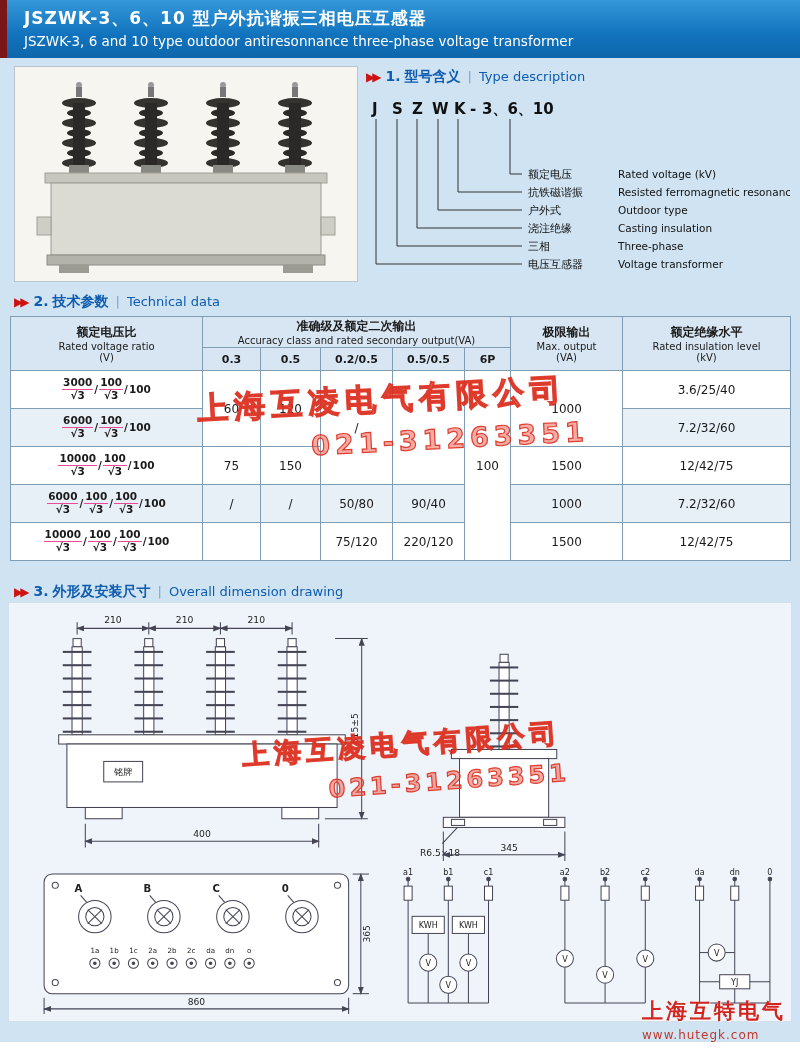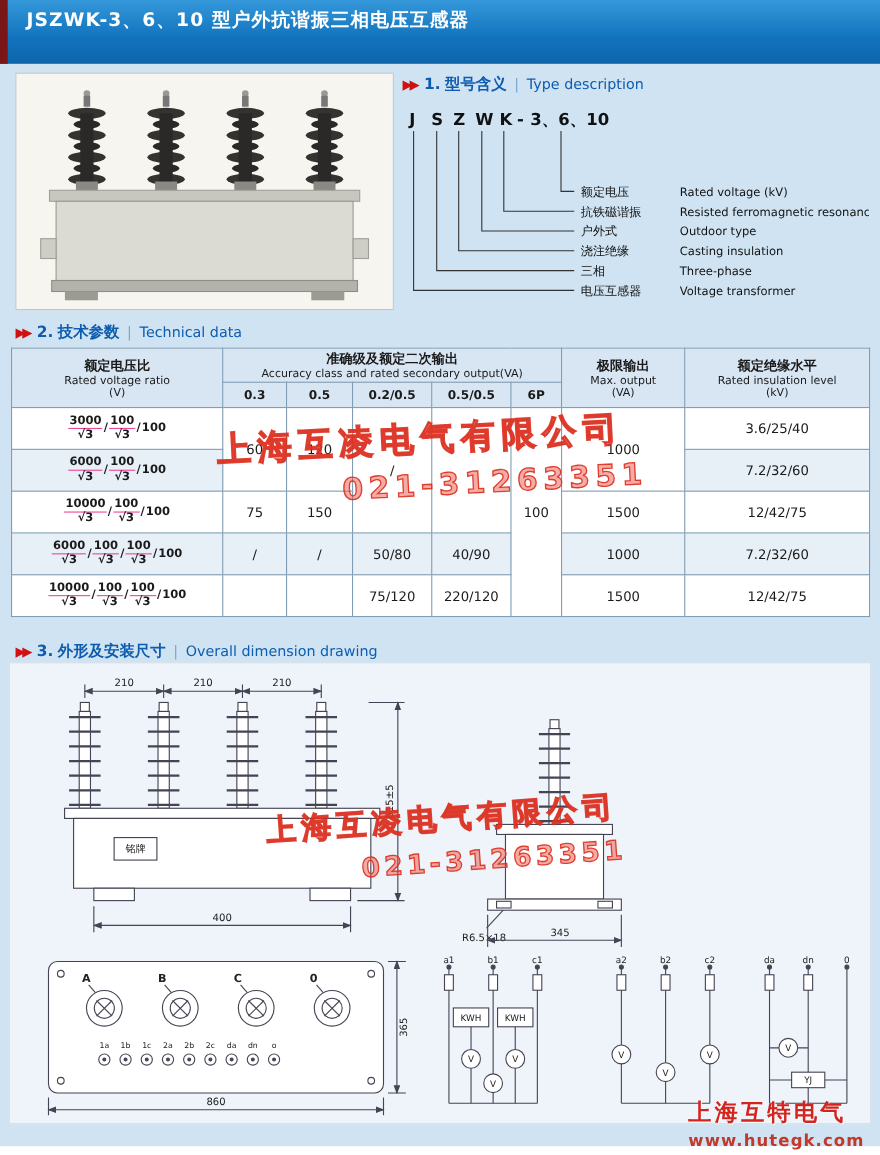--- a/index.html
+++ b/index.html
@@ -78,31 +78,32 @@
   #wiring-svg{left:386px;top:866px;width:402px;height:153px;}
   .draw text{fill:#222;}
   .dim-text{font-size:9px;}
   .lbl-text{font-size:10px;font-weight:bold;}
   .sm-text{font-size:7px;}
   .bx-text{font-size:8px;}
 
   
   .footer{position:absolute;right:14px;top:997px;text-align:left;z-index:6;}
   .f-brand{color:#d2251f;font-size:21px;font-weight:bold;letter-spacing:3px;text-shadow:1px 1px 0 rgba(255,255,255,.8);}
-  .f-site{color:#c0392b;font-size:15px;margin-top:3px;letter-spacing:1px;font-weight:bold;}
+  .f-site{color:#c0392b;font-size:12px;margin-top:3px;letter-spacing:1px;}
   .bottom-strip{position:absolute;left:0;top:1042px;width:800px;height:8px;background:#ffffff;z-index:4;}
 </style>
 </head>
 <body>
 
 <div class="page">
 
   <div class="header">
     <div class="header-accent"></div>
     <div class="ht1">JSZWK-3、6、10 型户外抗谐振三相电压互感器</div>
+    <div class="ht2">JSZWK-3, 6 and 10 type outdoor antiresonnance three-phase voltage transformer</div>
   </div>
 
   <div class="photo">
     <svg viewBox="0 0 342 214">
       <defs>
         <g id="insPhoto">
           <circle cx="0" cy="-18" r="3" fill="#999"></circle>
           <rect x="-3" y="-16" width="6" height="10" fill="#777"></rect>
           <ellipse cx="0" cy="0" rx="17" ry="5" fill="#35332f"></ellipse>
           <ellipse cx="0" cy="10" rx="12" ry="4" fill="#2b2927"></ellipse>
@@ -232,21 +233,21 @@
         <td class="val">75</td>
         <td class="val">150</td>
         <td class="val">1500</td>
         <td class="val">12/42/75</td>
       </tr>
       <tr class="r-b">
         <td class="ratio-cell"><span class="frac"><span class="num">6000</span><span class="den">√3</span></span><span class="rs">/</span><span class="frac"><span class="num">100</span><span class="den">√3</span></span><span class="rs">/</span><span class="frac"><span class="num">100</span><span class="den">√3</span></span><span class="rs">/</span><span class="tail">100</span></td>
         <td class="val">/</td>
         <td class="val">/</td>
         <td class="val">50/80</td>
-        <td class="val">40/90</td>
+        <td class="val">90/40</td>
         <td class="val">1000</td>
         <td class="val">7.2/32/60</td>
       </tr>
       <tr class="r-w">
         <td class="ratio-cell"><span class="frac"><span class="num">10000</span><span class="den">√3</span></span><span class="rs">/</span><span class="frac"><span class="num">100</span><span class="den">√3</span></span><span class="rs">/</span><span class="frac"><span class="num">100</span><span class="den">√3</span></span><span class="rs">/</span><span class="tail">100</span></td>
         <td class="val"></td>
         <td class="val"></td>
         <td class="val">75/120</td>
         <td class="val">220/120</td>
         <td class="val">1500</td>

